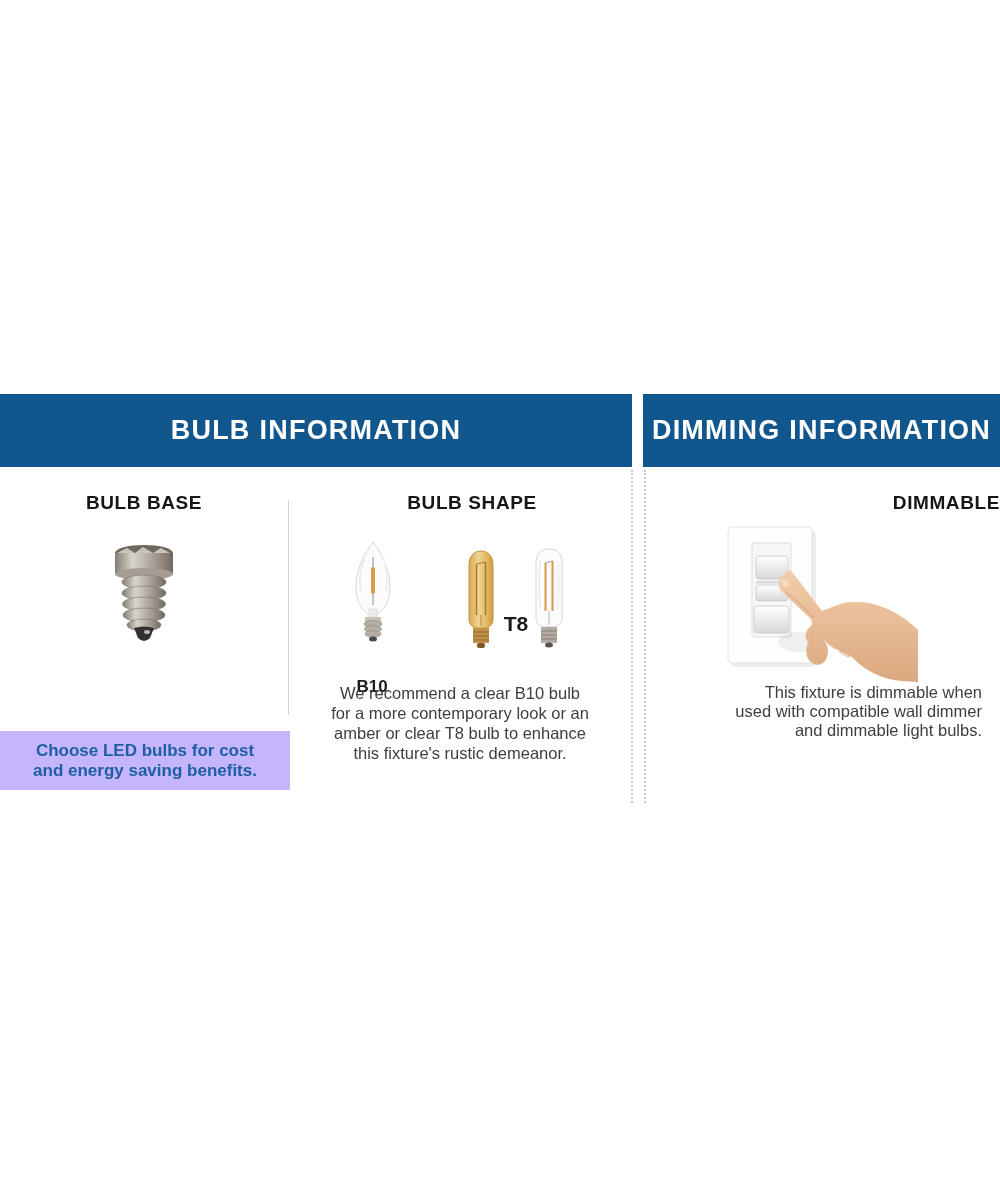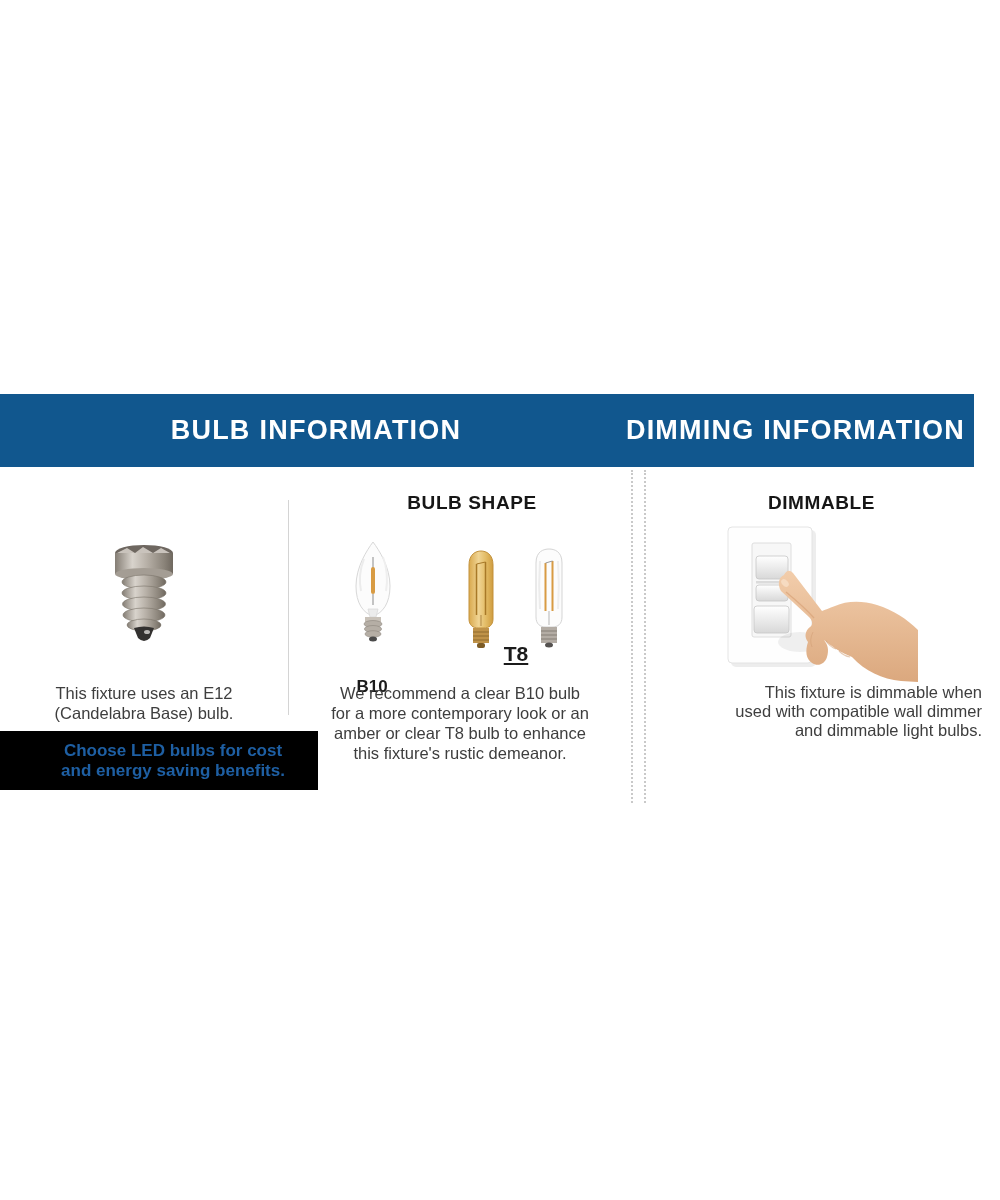--- a/index.html
+++ b/index.html
@@ -4,51 +4,51 @@
 <style>
   html,body{margin:0;padding:0;background:#fff;}
   .canvas{position:relative;width:1000px;height:1138px;background:#ffffff;
           font-family:"Liberation Sans", sans-serif;overflow:hidden;}
 
   
   .hdr{position:absolute;top:394px;height:73px;background:#11578E;color:#fff;
        display:flex;align-items:center;justify-content:center;
        font-size:27px;letter-spacing:1.2px;white-space:nowrap;}
   .hdr-left{left:0;width:632px;}
-  .hdr-right{left:617px;width:357px;}
+  .hdr-right{left:643px;width:357px;}
   .hdr .b{font-weight:700;margin-right:9px;}
   .hdr .r{font-weight:700;}
 
   
   .dotline{position:absolute;top:470px;height:333px;width:0;
            border-left:2px dotted #c9c9c9;}
   .dot1{left:631px;} .dot2{left:644px;}
 
   
   .coldiv{position:absolute;left:288px;top:500px;width:1px;height:215px;background:#d4d4d4;}
 
   .sec-heading{position:absolute;top:492px;font-size:19px;font-weight:700;
                color:#161616;letter-spacing:.6px;text-align:center;}
   .h-base{left:0;width:288px;}
   .h-shape{left:300px;width:344px;}
-  .h-dim{left:643px;width:357px;}
+  .h-dim{left:643px;width:357px;text-align:right;}
 
   .big-label{position:absolute;font-weight:700;color:#1b1b1b;text-align:center;}
   .lbl-e12{left:0;width:288px;top:647px;font-size:23px;}
   .lbl-b10{left:372px;top:677px;font-size:17px;transform:translateX(-50%);}
-  .lbl-t8{left:516px;top:642px;font-size:21px;transform:translateX(-50%);text-decoration:underline;}
+  .lbl-t8{left:516px;top:612px;font-size:21px;transform:translateX(-50%);}
 
   .para{position:absolute;font-size:16.5px;color:#3e3e3e;text-align:center;
         white-space:pre-line;}
   .p-base{left:8px;width:272px;top:683px;line-height:20px;}
   .p-shape{left:300px;width:320px;top:683px;line-height:20px;}
   .p-dim{left:662px;width:320px;top:683px;line-height:19px;text-align:right;}
 
-  .note{position:absolute;left:0;top:731px;width:290px;height:59px;background:#000000;
-        display:flex;align-items:center;justify-content:center;padding-left:28px;}
+  .note{position:absolute;left:0;top:731px;width:290px;height:59px;background:#c4b5fd;
+        display:flex;align-items:center;justify-content:center;}
   .note span{font-size:17px;font-weight:700;color:#1E5FA3;line-height:20px;
              text-align:center;white-space:pre-line;}
 
   .art{position:absolute;}
   .art-e12{left:109px;top:541px;}
   .art-b10{left:350px;top:539px;}
   .art-t8a{left:464px;top:549px;}
   .art-t8c{left:531px;top:547px;}
   .art-dim{left:718px;top:520px;}
 </style>
@@ -63,20 +63,21 @@
   </div>
   <div class="hdr hdr-right">
     <span class="b">DIMMING</span>
     <span class="r">INFORMATION</span>
   </div>
 
   <div class="dotline dot1"></div>
   <div class="dotline dot2"></div>
   <div class="coldiv"></div>
 
+  <div class="sec-heading h-base">BULB BASE</div>
   <div class="sec-heading h-shape">BULB SHAPE</div>
   <div class="sec-heading h-dim">DIMMABLE</div>
 
   <svg class="art art-e12" width="70" height="102" viewBox="0 0 70 102">
     <defs>
       <linearGradient id="metal" x1="0" y1="0" x2="1" y2="0">
         <stop offset="0" stop-color="#847d74"></stop>
         <stop offset="0.3" stop-color="#d8d3cc"></stop>
         <stop offset="0.55" stop-color="#b7b0a7"></stop>
         <stop offset="0.85" stop-color="#8a8379"></stop>
@@ -174,22 +175,20 @@
              C111,88 107,90 104,91 L75,53 C71,49 68,51 66,55 Z" fill="url(#skin)"></path>
     <ellipse cx="67" cy="63" rx="3" ry="4.5" fill="#f6ddc4" opacity="0.9" transform="rotate(-42 67 63)"></ellipse>
     <path d="M68,72 C80,82 90,91 96,98" fill="none" stroke="#d8a278" stroke-width="1.3" opacity="0.7"></path>
     <path d="M108,121 q4,6 10,8 M121,131 q5,5 11,6" fill="none" stroke="#cf9c72" stroke-width="1.1" opacity="0.55"></path>
     <path d="M95,112 q-4,8 -1,15" fill="none" stroke="#cf9c72" stroke-width="1" opacity="0.5"></path>
   </svg>
 
   <div class="big-label lbl-b10">B10</div>
   <div class="big-label lbl-t8">T8</div>
 
-  <div class="para p-base">This fixture uses an E12
-(Candelabra Base) bulb.</div>
   <div class="para p-shape">We recommend a clear B10 bulb
 for a more contemporary look or an
 amber or clear T8 bulb to enhance
 this fixture's rustic demeanor.</div>
   <div class="para p-dim">This fixture is dimmable when
 used with compatible wall dimmer
 and dimmable light bulbs.</div>
 
   <div class="note">
     <span>Choose LED bulbs for cost

